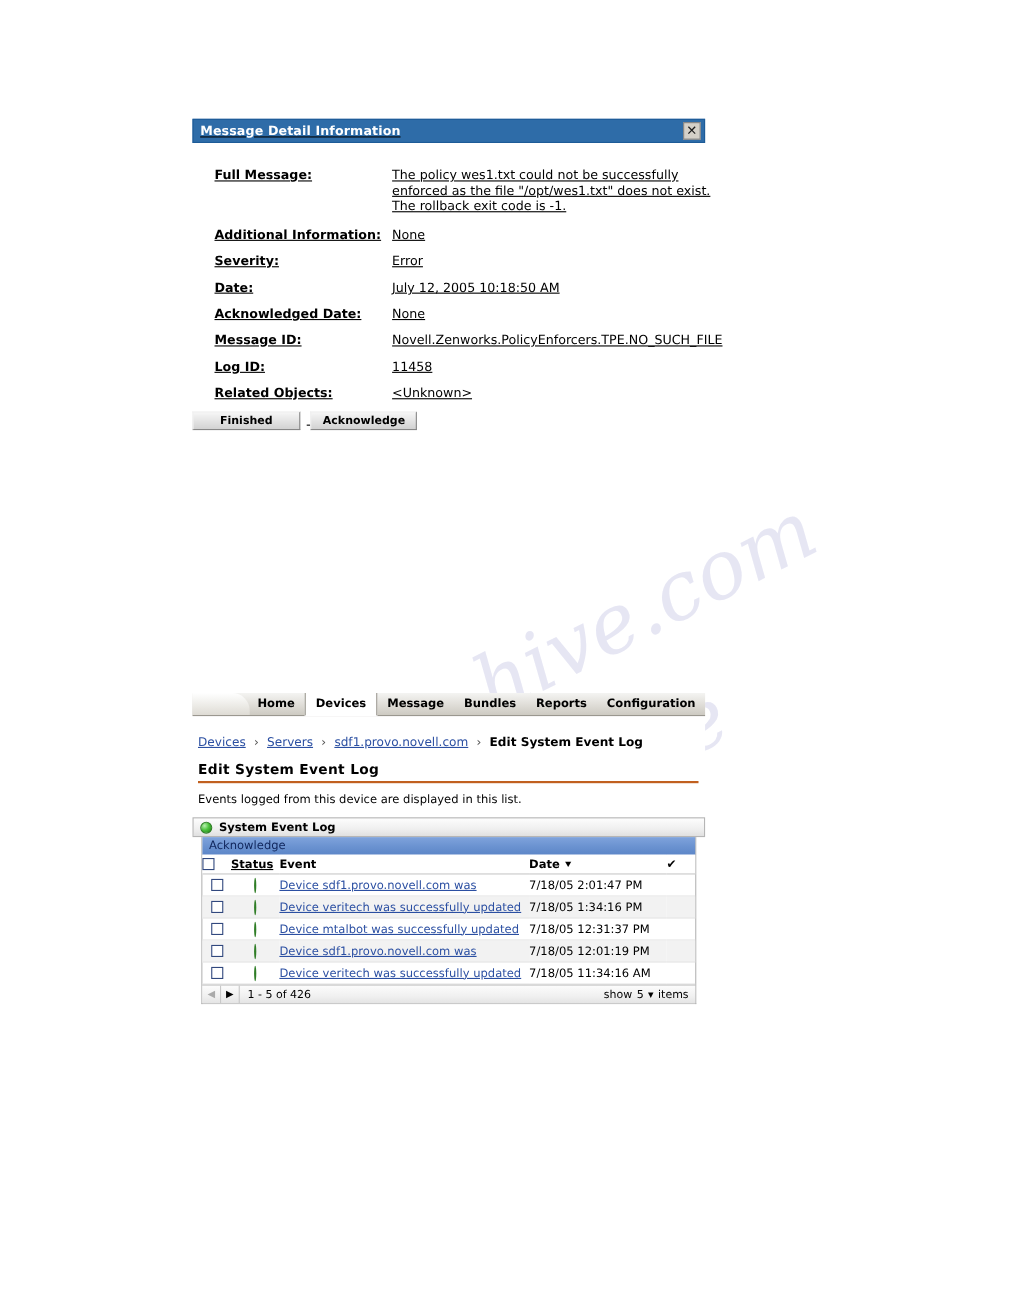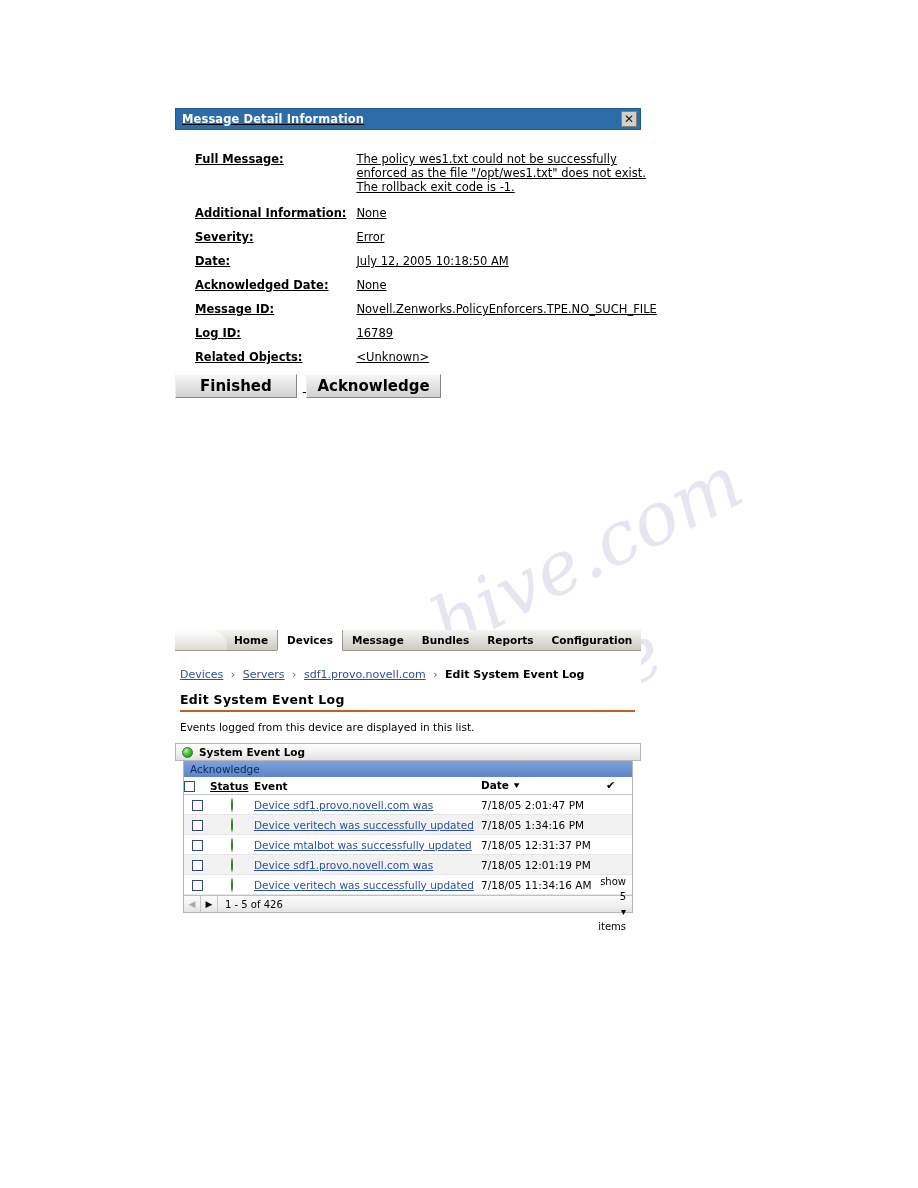--- a/index.html
+++ b/index.html
@@ -88,21 +88,21 @@
     white-space: nowrap;
     padding-right: 10px !important;
     padding-left: 20px !important;
   }
   .detail-value { white-space: pre-line; }
   .detail-table tr.msg-row td { padding-bottom: 12px; }
   .btn-row { padding-left: 23px; padding-top: 2px; }
   .btn {
     display: inline-block;
     font-family: "DejaVu Sans", "Liberation Sans", sans-serif;
-    font-size: 15px;
+    font-size: 10px;
     font-weight: bold;
     padding: 2px 10px;
     background: linear-gradient(to bottom, #f6f6f6 0%, #e2e2e2 55%, #d2d2d2 100%);
     border: 1px solid #878787;
     border-top-color: #ffffff;
     border-left-color: #f0f0f0;
     color: #000;
     cursor: pointer;
     margin-right: 6px;
   }
@@ -274,21 +274,21 @@
     width: 17px;
     text-align: center;
     font-size: 9px;
     border-right: 1px solid #c8c8c8;
     height: 100%;
     display: flex; align-items: center; justify-content: center;
     cursor: pointer;
   }
   .pager-btn.disabled { color: #aaa; cursor: default; }
   .pager-range { padding-left: 7px; text-align: right; }
-  .pager-show { margin-left: auto; display: flex; align-items: flex-end; gap: 4px; flex-direction: column; }
+  .pager-show { margin-left: auto; display: flex; align-items: center; gap: 4px; }
   .pager-show .sel { cursor: pointer; }
   .panel-bottom {
     height: 42px;
     border-left: 1px solid #ffffff;
     background: #ffffff;
   }
 </style>
 </head>
 <body>
 
@@ -326,21 +326,21 @@
         <tr>
           <td class="detail-label">Acknowledged Date:</td>
           <td class="detail-value">None</td>
         </tr>
         <tr>
           <td class="detail-label">Message ID:</td>
           <td class="detail-value">Novell.Zenworks.PolicyEnforcers.TPE.NO_SUCH_FILE</td>
         </tr>
         <tr>
           <td class="detail-label">Log ID:</td>
-          <td class="detail-value">16789</td>
+          <td class="detail-value">11458</td>
         </tr>
         <tr>
           <td class="detail-label">Related Objects:</td>
           <td class="detail-value">&lt;Unknown&gt;</td>
         </tr>
         <tr>
           <td colspan="2" class="btn-row">
             <button class="btn wide">Finished</button>
             <button class="btn">Acknowledge</button>
           </td>

